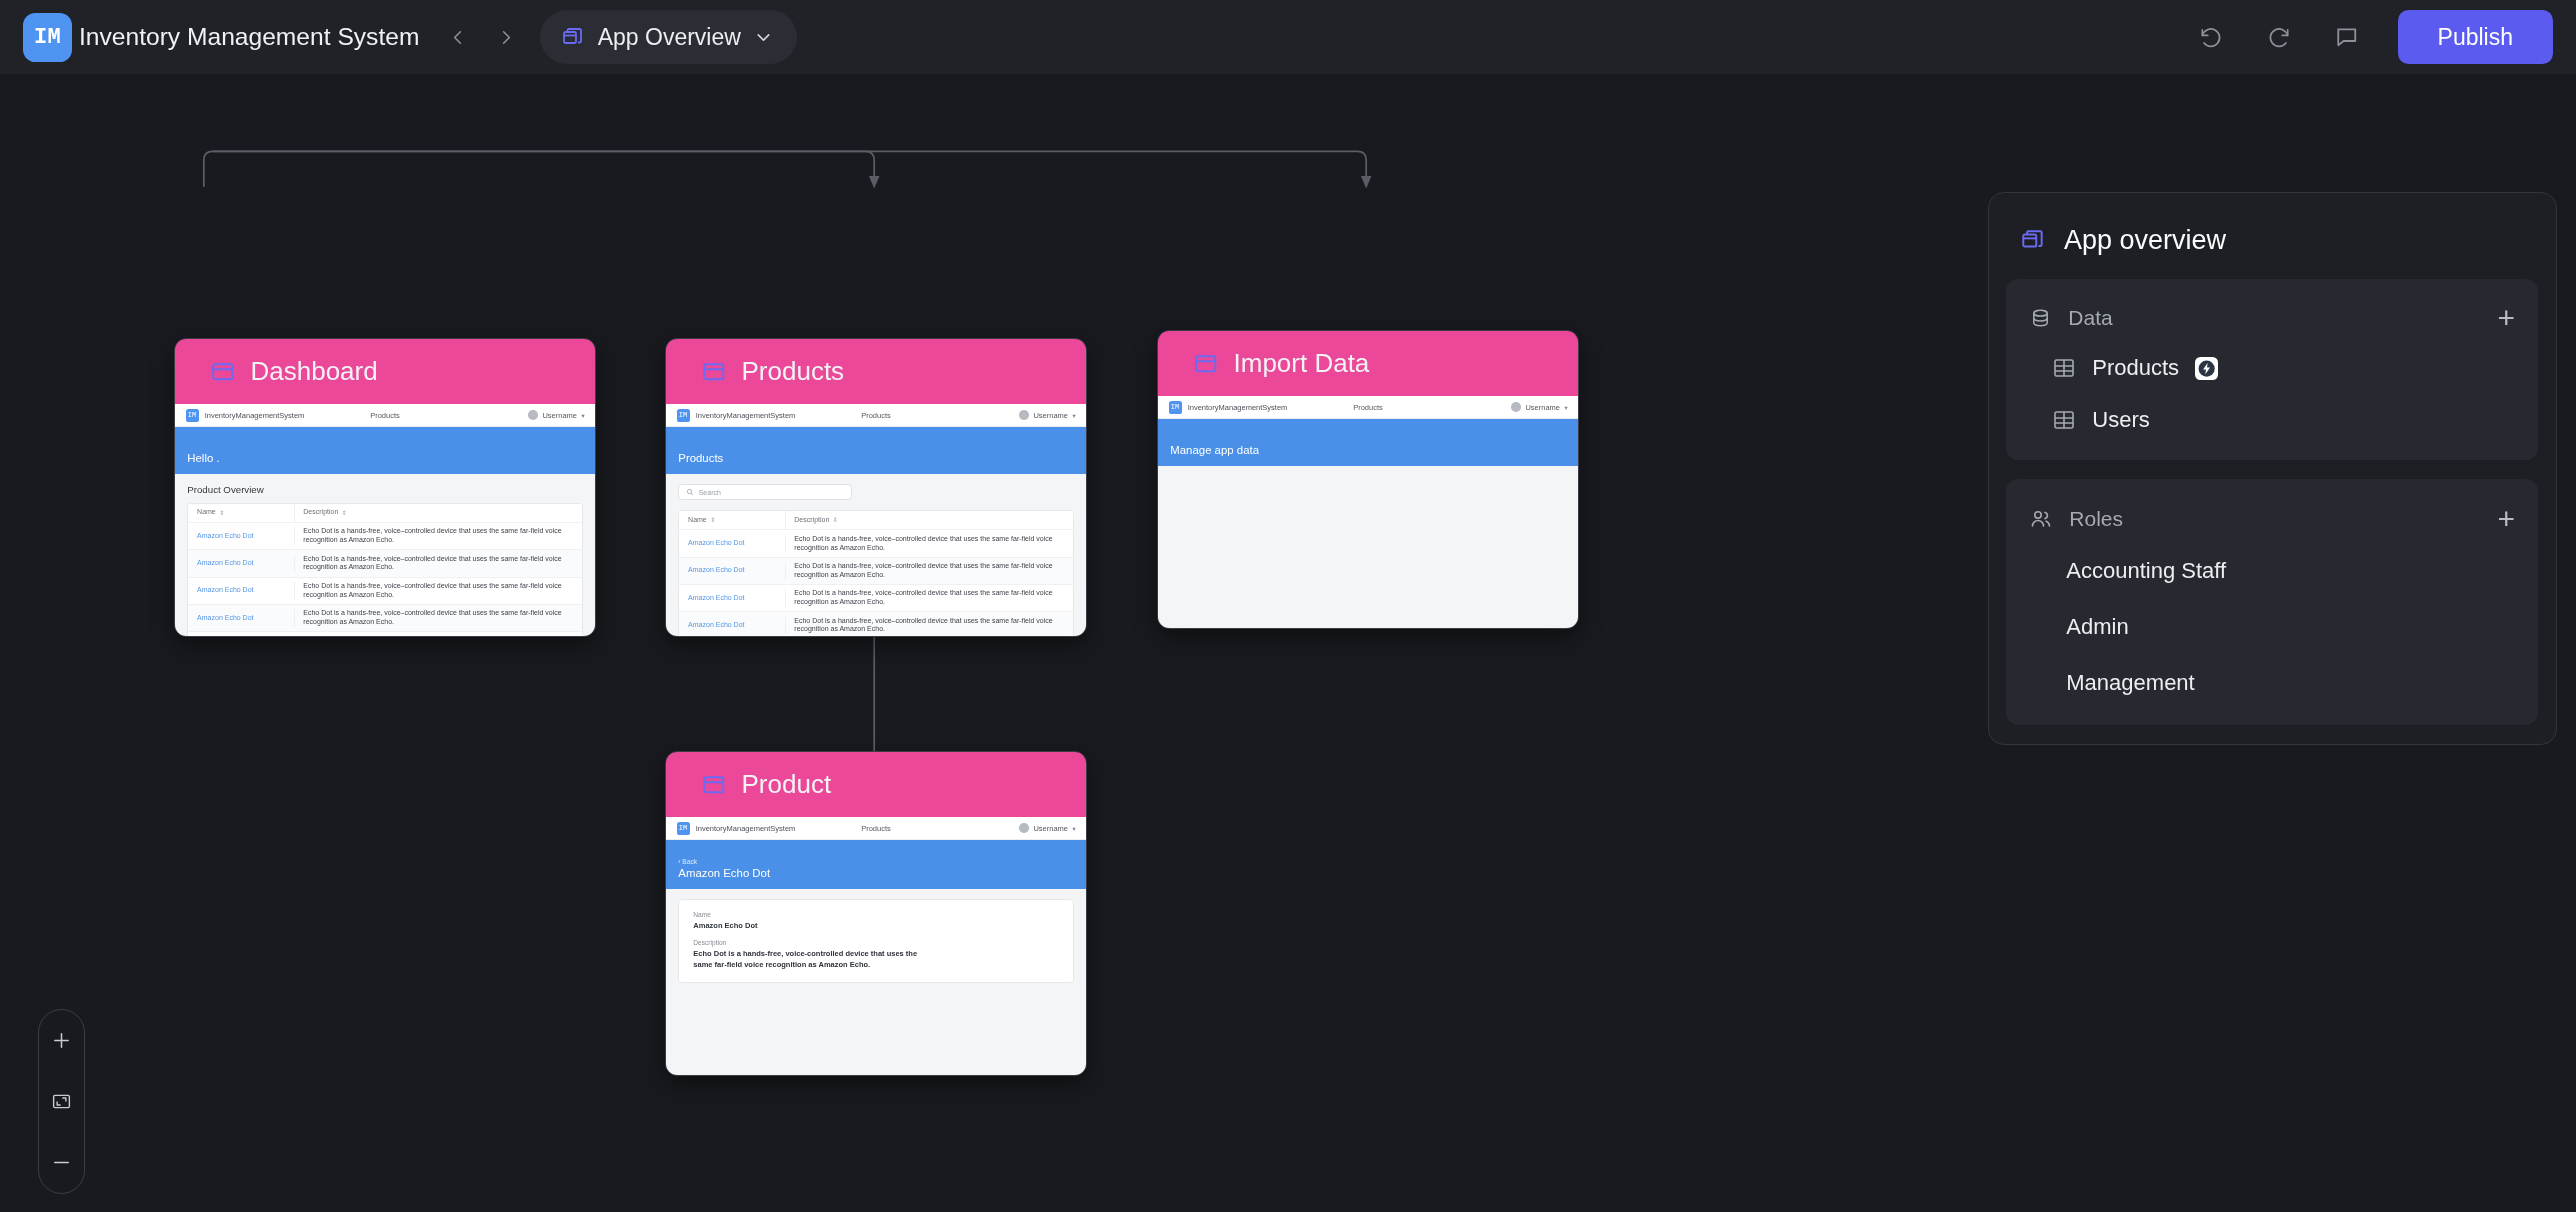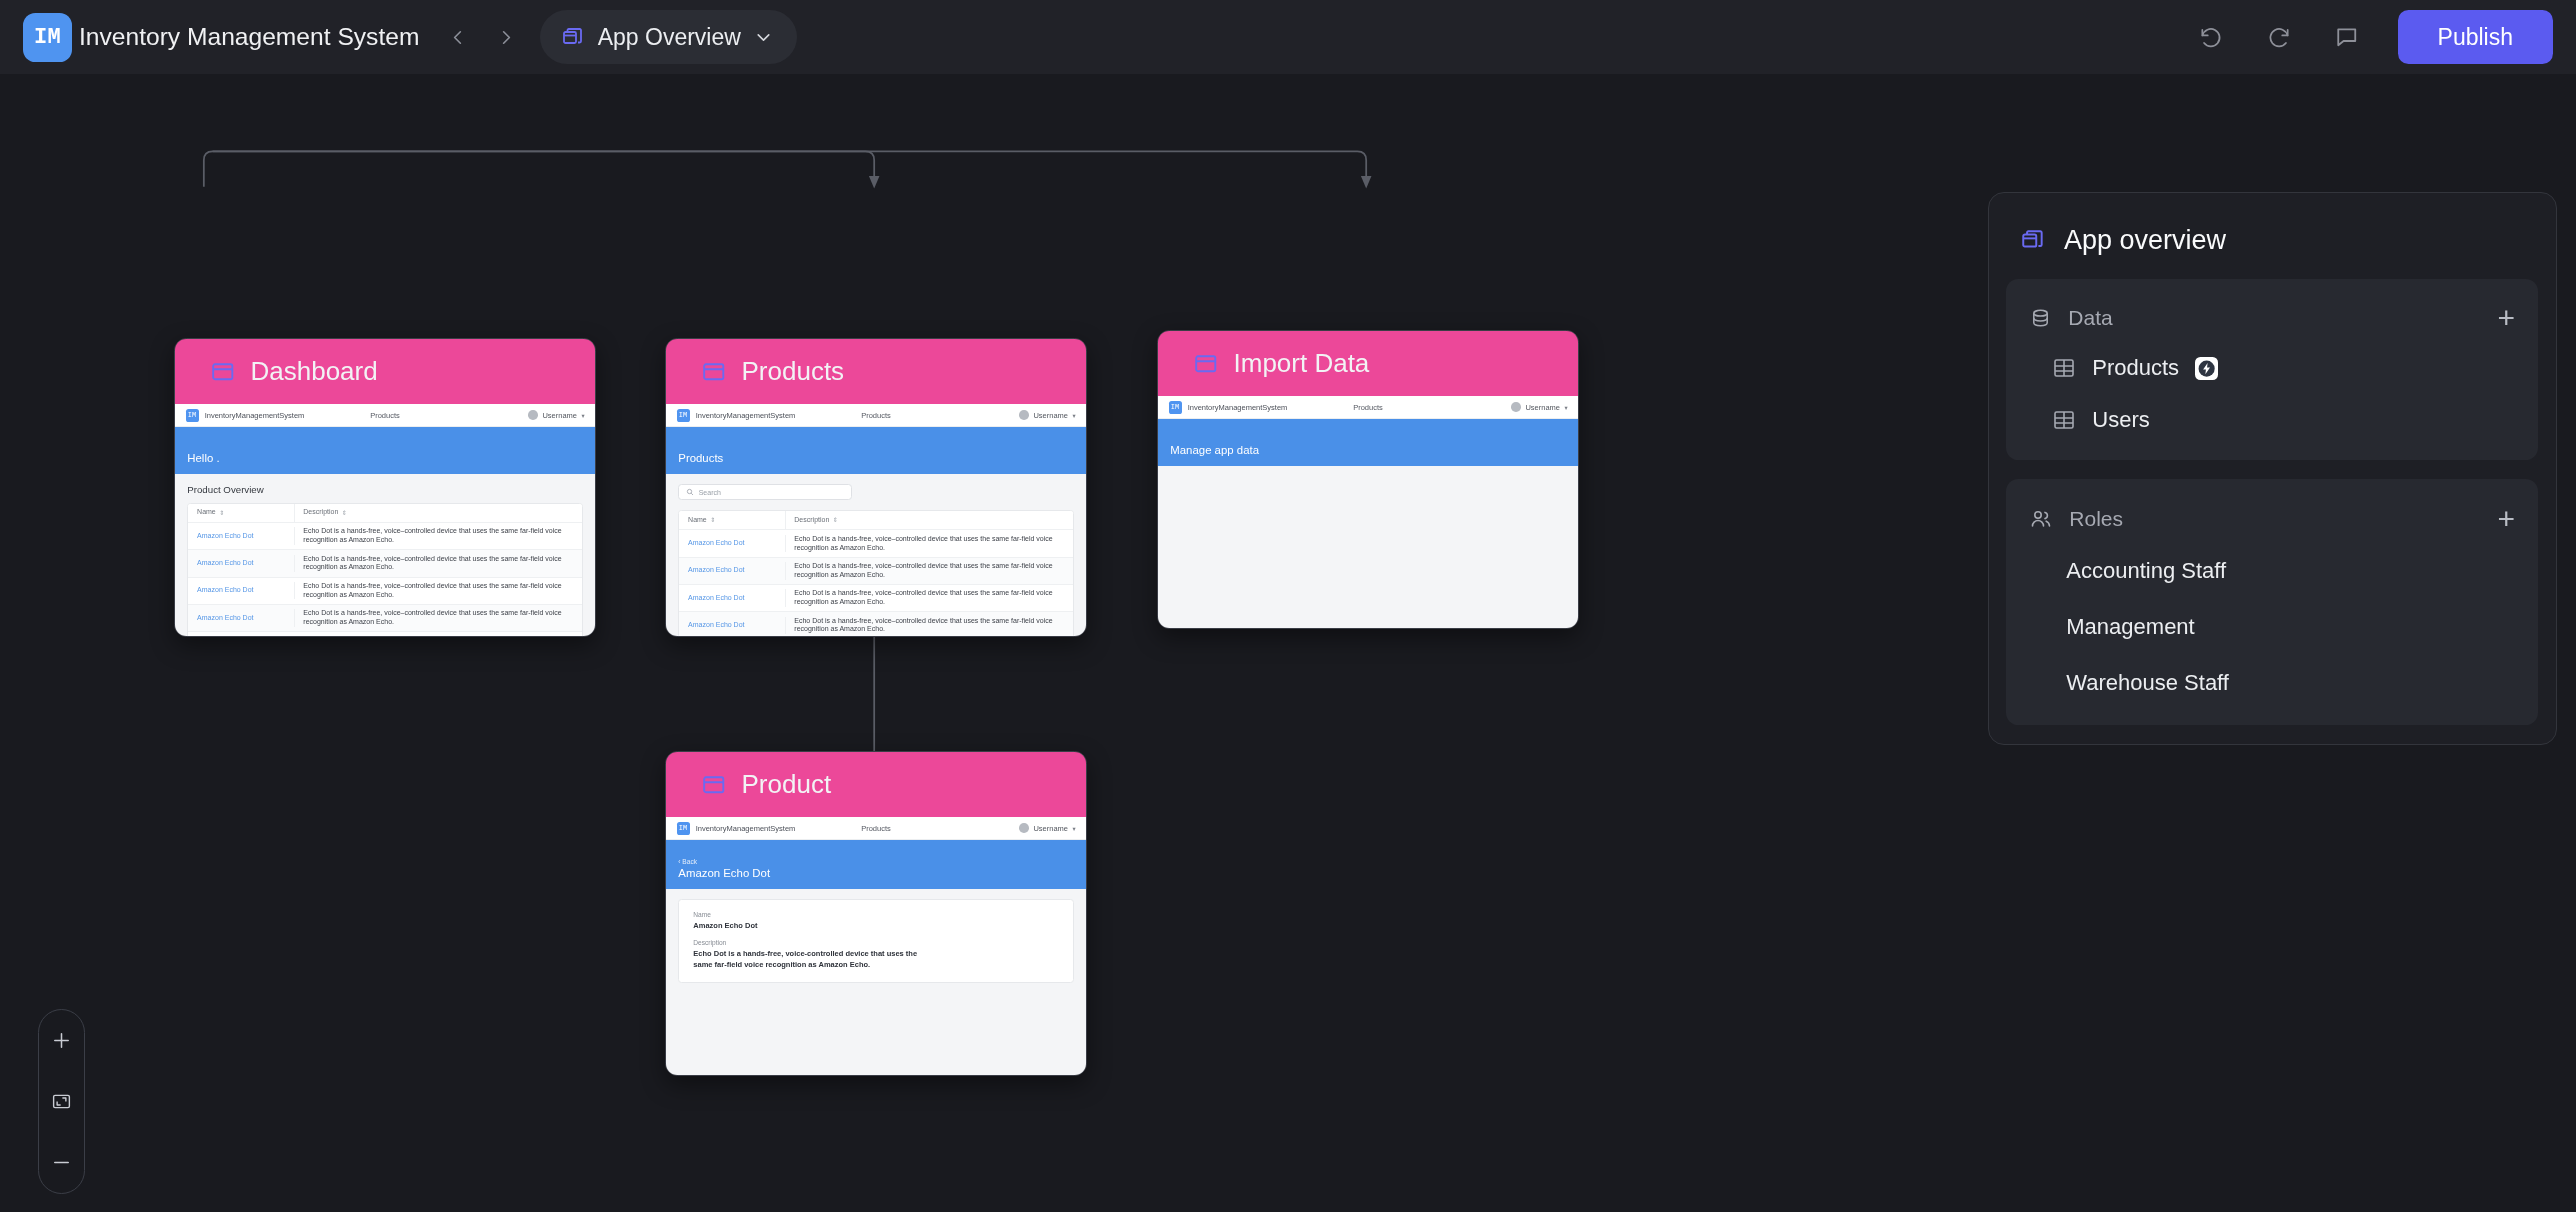--- a/index.html
+++ b/index.html
@@ -570,22 +570,22 @@
             <path d="M17.2 14.2A5.5 5.5 0 0 1 20.5 19"></path>
           </svg>
         </span>
         <span class="rp-section-label">Roles</span>
         <span class="rp-plus">+</span>
       </div>
       <div class="rp-item rp-role">
         <span class="rp-item-label">Accounting Staff</span>
       </div>
       <div class="rp-item rp-role">
+        <span class="rp-item-label">Admin</span>
+      </div>
+      <div class="rp-item rp-role">
         <span class="rp-item-label">Management</span>
       </div>
-      <div class="rp-item rp-role">
-        <span class="rp-item-label">Warehouse Staff</span>
-      </div>
     </div>
   </div>
 
 </div>
 
 
 </body></html>

